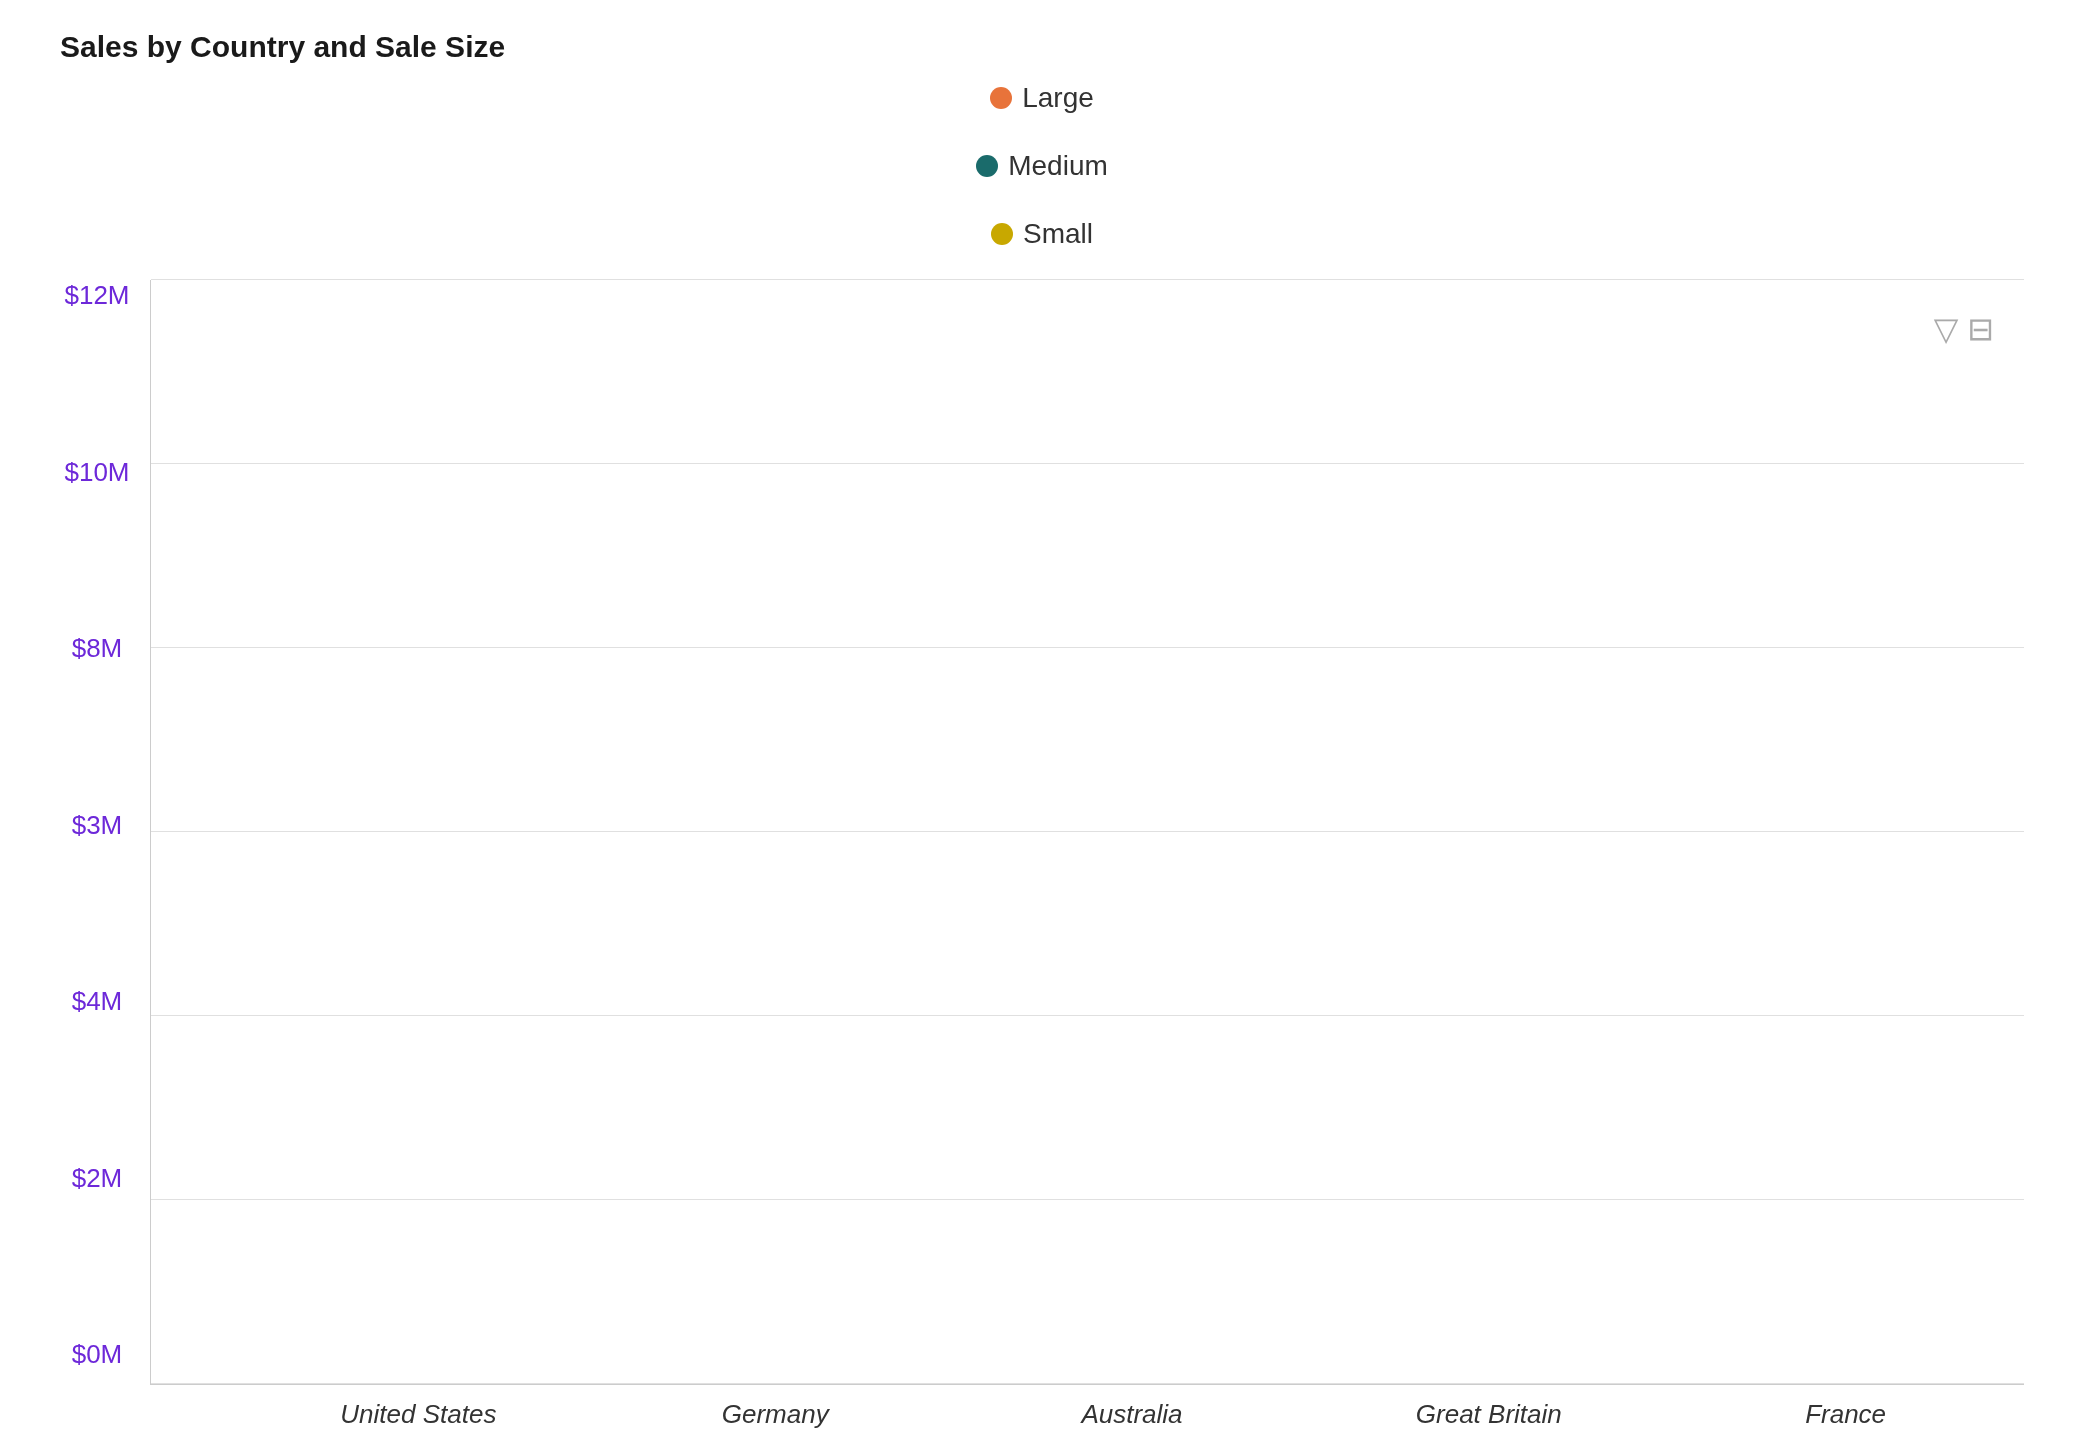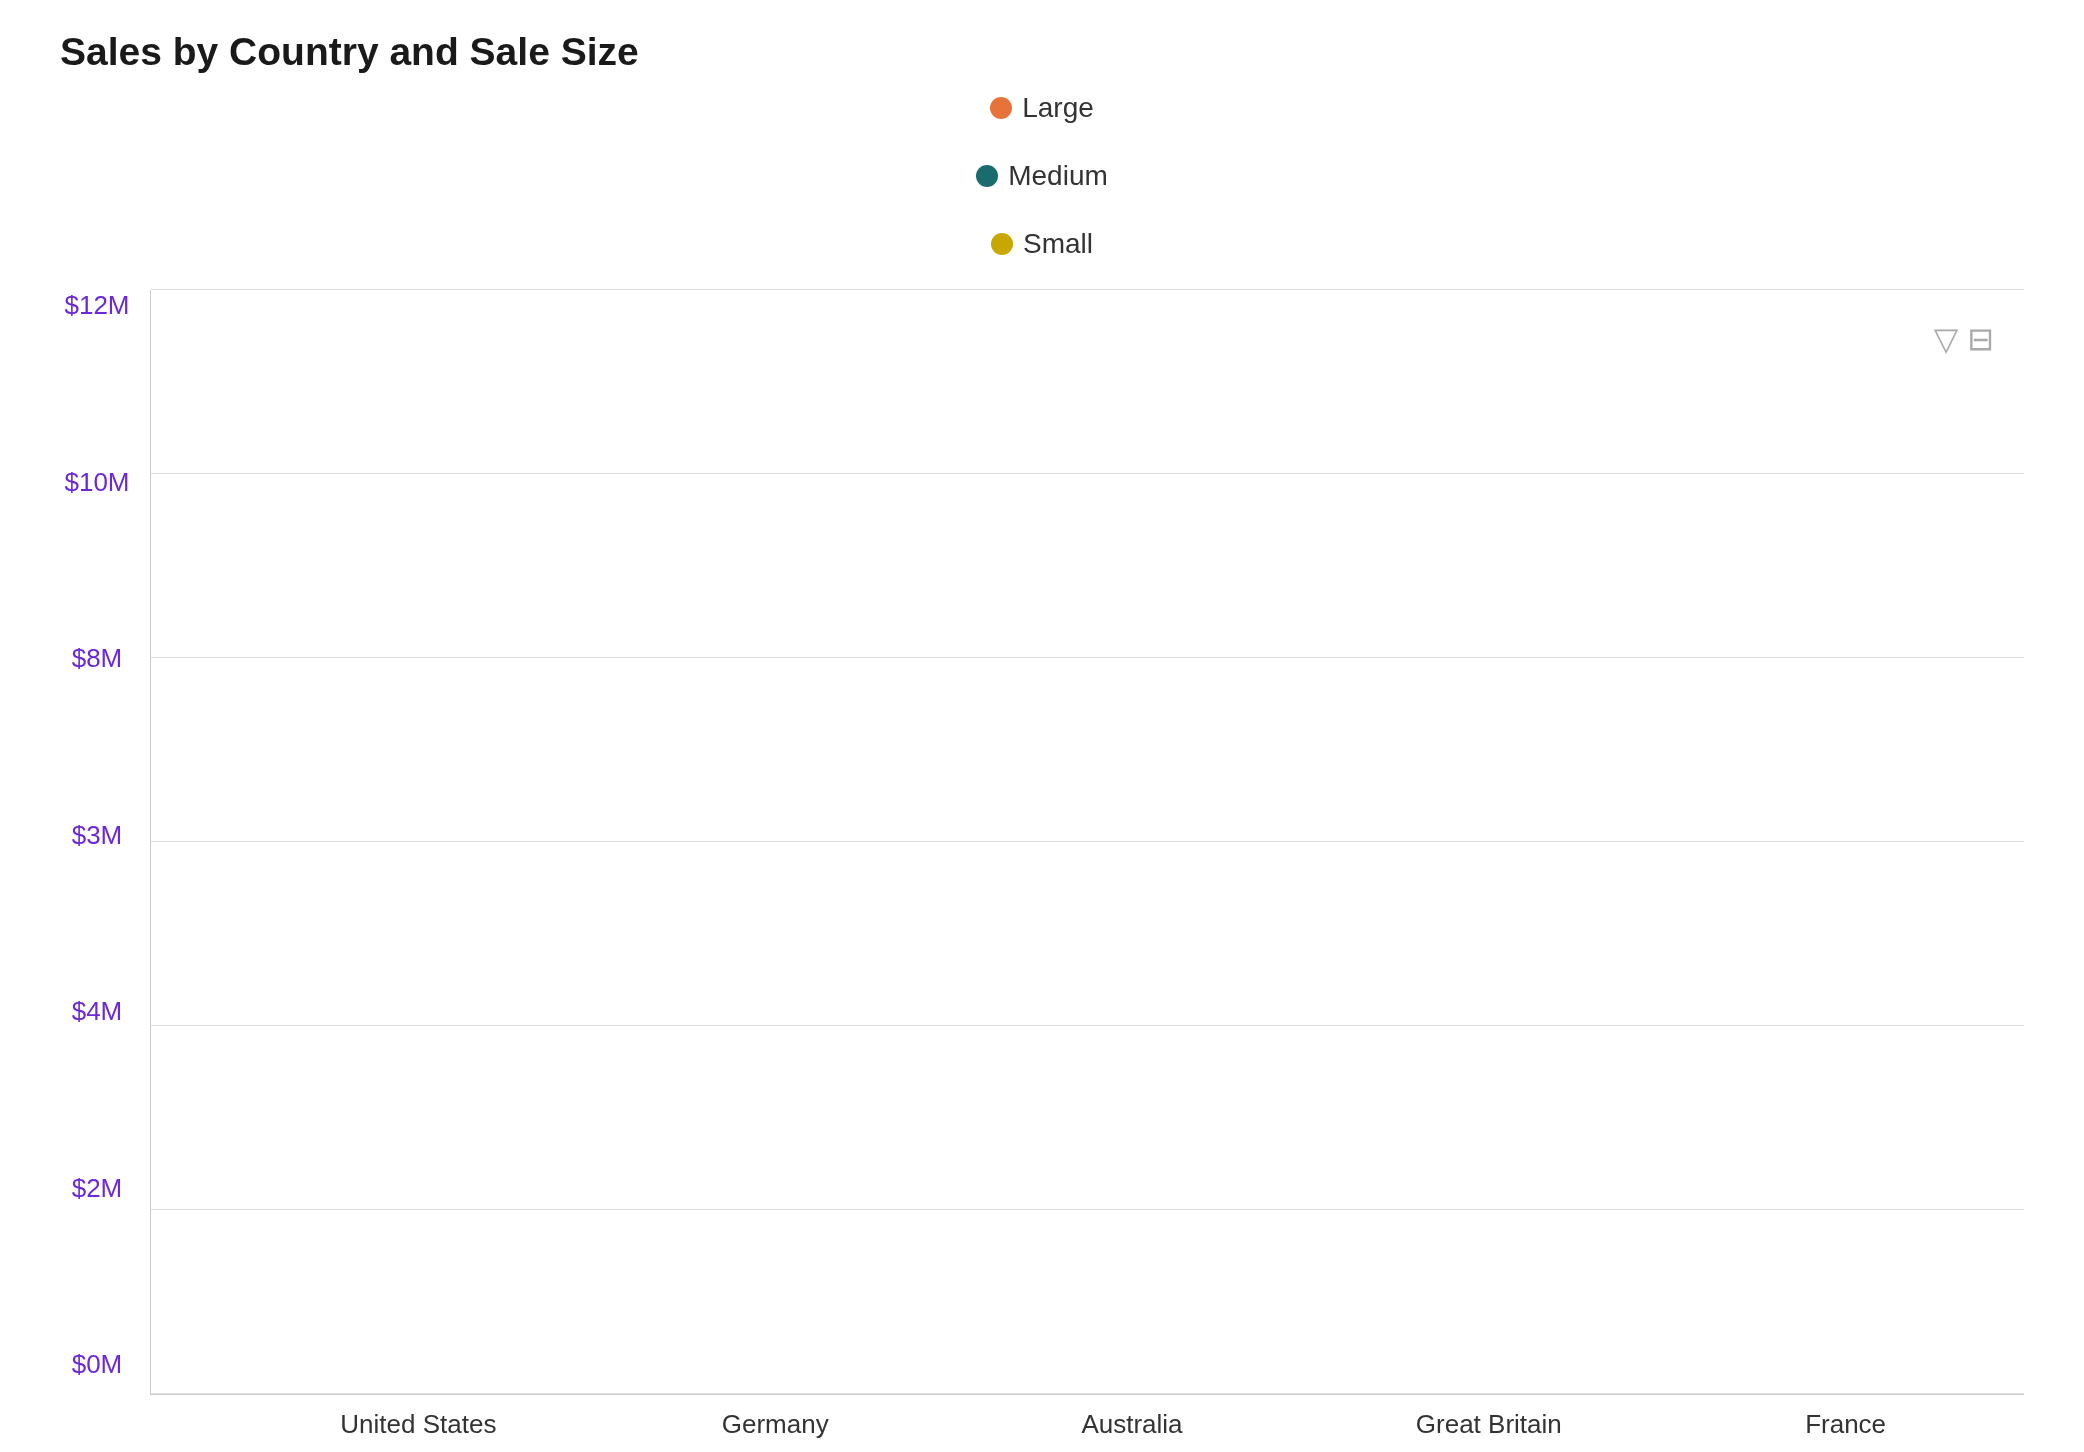--- a/index.html
+++ b/index.html
@@ -11,21 +11,21 @@
       overflow: hidden;
       position: relative;
     }
     .chart-container {
       width: 2084px;
       height: 1452px;
       padding: 30px 60px 60px 60px;
       position: relative;
     }
     .chart-title {
-      font-size: 39px;
+      font-size: 30px;
       font-weight: 700;
       color: #1a1a1a;
       margin-bottom: 18px;
     }
     .legend {
       display: flex;
       align-items: center;
       gap: 36px;
       margin-bottom: 30px;
       flex-direction: column;
@@ -143,21 +143,21 @@
       <div class="y-axis">
 
       <div class="y-label">$0M</div>
           <div class="y-label">$2M</div>
           <div class="y-label">$4M</div>
           <div class="y-label">$3M</div>
           <div class="y-label">$8M</div>
           <div class="y-label">$10M</div>
           <div class="y-label">$12M</div>
         </div>
-      <div style="flex:1; display:flex; flex-direction:column;">
+      <div style="flex:1; display:flex; flex-direction:column;font-style:italic;">
         <div class="plot-area">
           <div class="grid-lines">
 
           <div class="grid-line" style="bottom: 0%;"></div>
               <div class="grid-line" style="bottom: 16.6667%;"></div>
               <div class="grid-line" style="bottom: 33.3333%;"></div>
               <div class="grid-line" style="bottom: 50%;"></div>
               <div class="grid-line" style="bottom: 66.6667%;"></div>
               <div class="grid-line" style="bottom: 83.3333%;"></div>
               <div class="grid-line" style="bottom: 100%;"></div>

